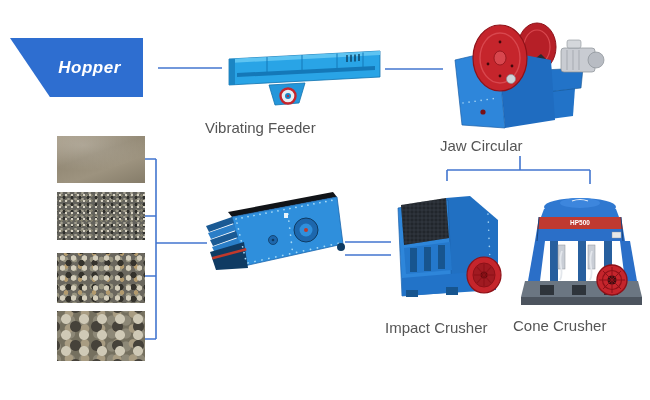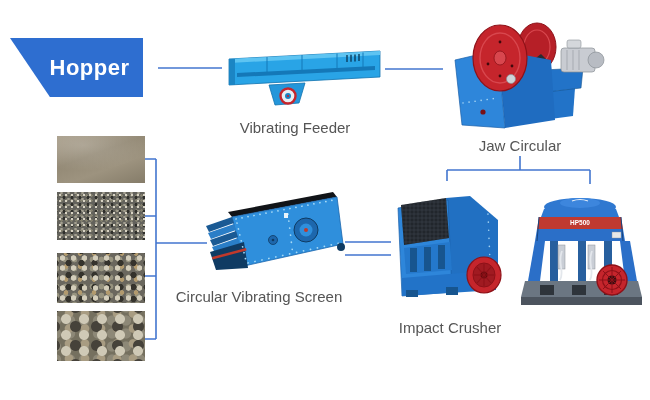--- a/index.html
+++ b/index.html
@@ -5,23 +5,23 @@
   html,body{margin:0;padding:0;background:#ffffff;}
   .canvas{position:relative;width:650px;height:400px;background:#ffffff;overflow:hidden;
           font-family:"Liberation Sans",sans-serif;}
   .abs{position:absolute;}
   
   #connectors{position:absolute;left:0;top:0;width:650px;height:400px;z-index:2;pointer-events:none;}
   
   .hopper{left:10px;top:38px;width:133px;height:59px;background:#2e6ed0;z-index:3;
           clip-path:polygon(0 0,100% 0,100% 100%,30% 100%);
           display:flex;align-items:center;justify-content:center;padding-left:26px;box-sizing:border-box;}
-  .hopper span{color:#ffffff;font-weight:bold;font-size:22px;letter-spacing:.5px;}
-  
-  .mlabel{position:absolute;color:#555555;font-size:15px;text-align:center;white-space:nowrap;z-index:3;}
+  .hopper span{color:#ffffff;font-weight:bold;font-size:17px;letter-spacing:.5px;font-style:italic;}
+  
+  .mlabel{position:absolute;color:#555555;font-size:15px;text-align:left;white-space:nowrap;z-index:3;}
   
   .photo{position:absolute;left:57px;width:88px;z-index:1;}
   .photo.sand{top:136px;height:47px;
     background:radial-gradient(120% 90% at 30% 20%, rgba(255,255,255,.20), transparent 60%),
                linear-gradient(160deg,#a59a86 0%,#948a76 40%,#9d937f 65%,#857c69 100%);}
   .photo.fine{top:192px;height:48px;background-color:#63625c;
     background-image:radial-gradient(circle,#d8d3c4 0 1px,transparent 1.5px),
       radial-gradient(circle,#2f2f2b 0 1.2px,transparent 1.7px),
       radial-gradient(circle,#a39f90 0 1px,transparent 1.4px),
       radial-gradient(circle,#84816f 0 1.1px,transparent 1.5px);
@@ -135,21 +135,20 @@
     <path d="M48,77 L140,57" stroke="#a6d9f6" stroke-width="1.7" stroke-dasharray="0.1 7" stroke-linecap="round" fill="none"></path>
     <path d="M88,28 L93,70" stroke="#a6d9f6" stroke-width="1.7" stroke-dasharray="0.1 7" stroke-linecap="round" fill="none"></path>
     <rect x="84" y="27" width="4" height="5" fill="#e9f4fb"></rect>
     <circle cx="106" cy="44" r="12" fill="#1d67ad" stroke="#0f3b63" stroke-width="1"></circle>
     <circle cx="106" cy="44" r="6.5" fill="#2f8fdc"></circle>
     <circle cx="106" cy="44" r="2" fill="#c0392b"></circle>
     <circle cx="73" cy="54" r="4.5" fill="#1d67ad" stroke="#0f3b63" stroke-width="0.8"></circle>
     <circle cx="73" cy="54" r="1.3" fill="#0f3b63"></circle>
     <circle cx="141" cy="61" r="4" fill="#0f3b63"></circle>
   </svg>
-  <div class="mlabel" style="left:159px;top:288px;width:200px">Circular Vibrating Screen</div>
 
   <svg class="machine" style="left:390px;top:192px" width="125" height="118" viewBox="0 0 125 118">
     <defs>
       <clipPath id="meshclip">
           <polygon points="11,13 56,6 59,46 14,53"></polygon>
         </clipPath>
     </defs>
     <polygon points="56,6 80,4 108,28 108,94 62,100" fill="#2170c2"></polygon>
     <polygon points="8,16 58,8 62,100 12,104" fill="#2e86da" stroke="#1a5fa8" stroke-width="0.7"></polygon>
     <polygon points="11,13 56,6 59,46 14,53" fill="#21262c"></polygon>
@@ -205,14 +204,15 @@
     <circle cx="92" cy="87" r="15" fill="#c5252c" stroke="#8e1118" stroke-width="1.4"></circle>
     <circle cx="92" cy="87" r="9.5" fill="none" stroke="#8e1118" stroke-width="1.2"></circle>
     <circle cx="92" cy="87" r="4.5" fill="#3a0e10"></circle>
     <g stroke="#8e1118" stroke-width="1">
       <line x1="92" y1="74" x2="92" y2="100"></line>
         <line x1="79" y1="87" x2="105" y2="87"></line>
       <line x1="83" y1="78" x2="101" y2="96"></line>
         <line x1="101" y1="78" x2="83" y2="96"></line>
     </g>
   </svg>
+  <div class="mlabel" style="left:513px;top:317px;width:130px">Cone Crusher</div>
 
 </div>
 
 </body></html>

